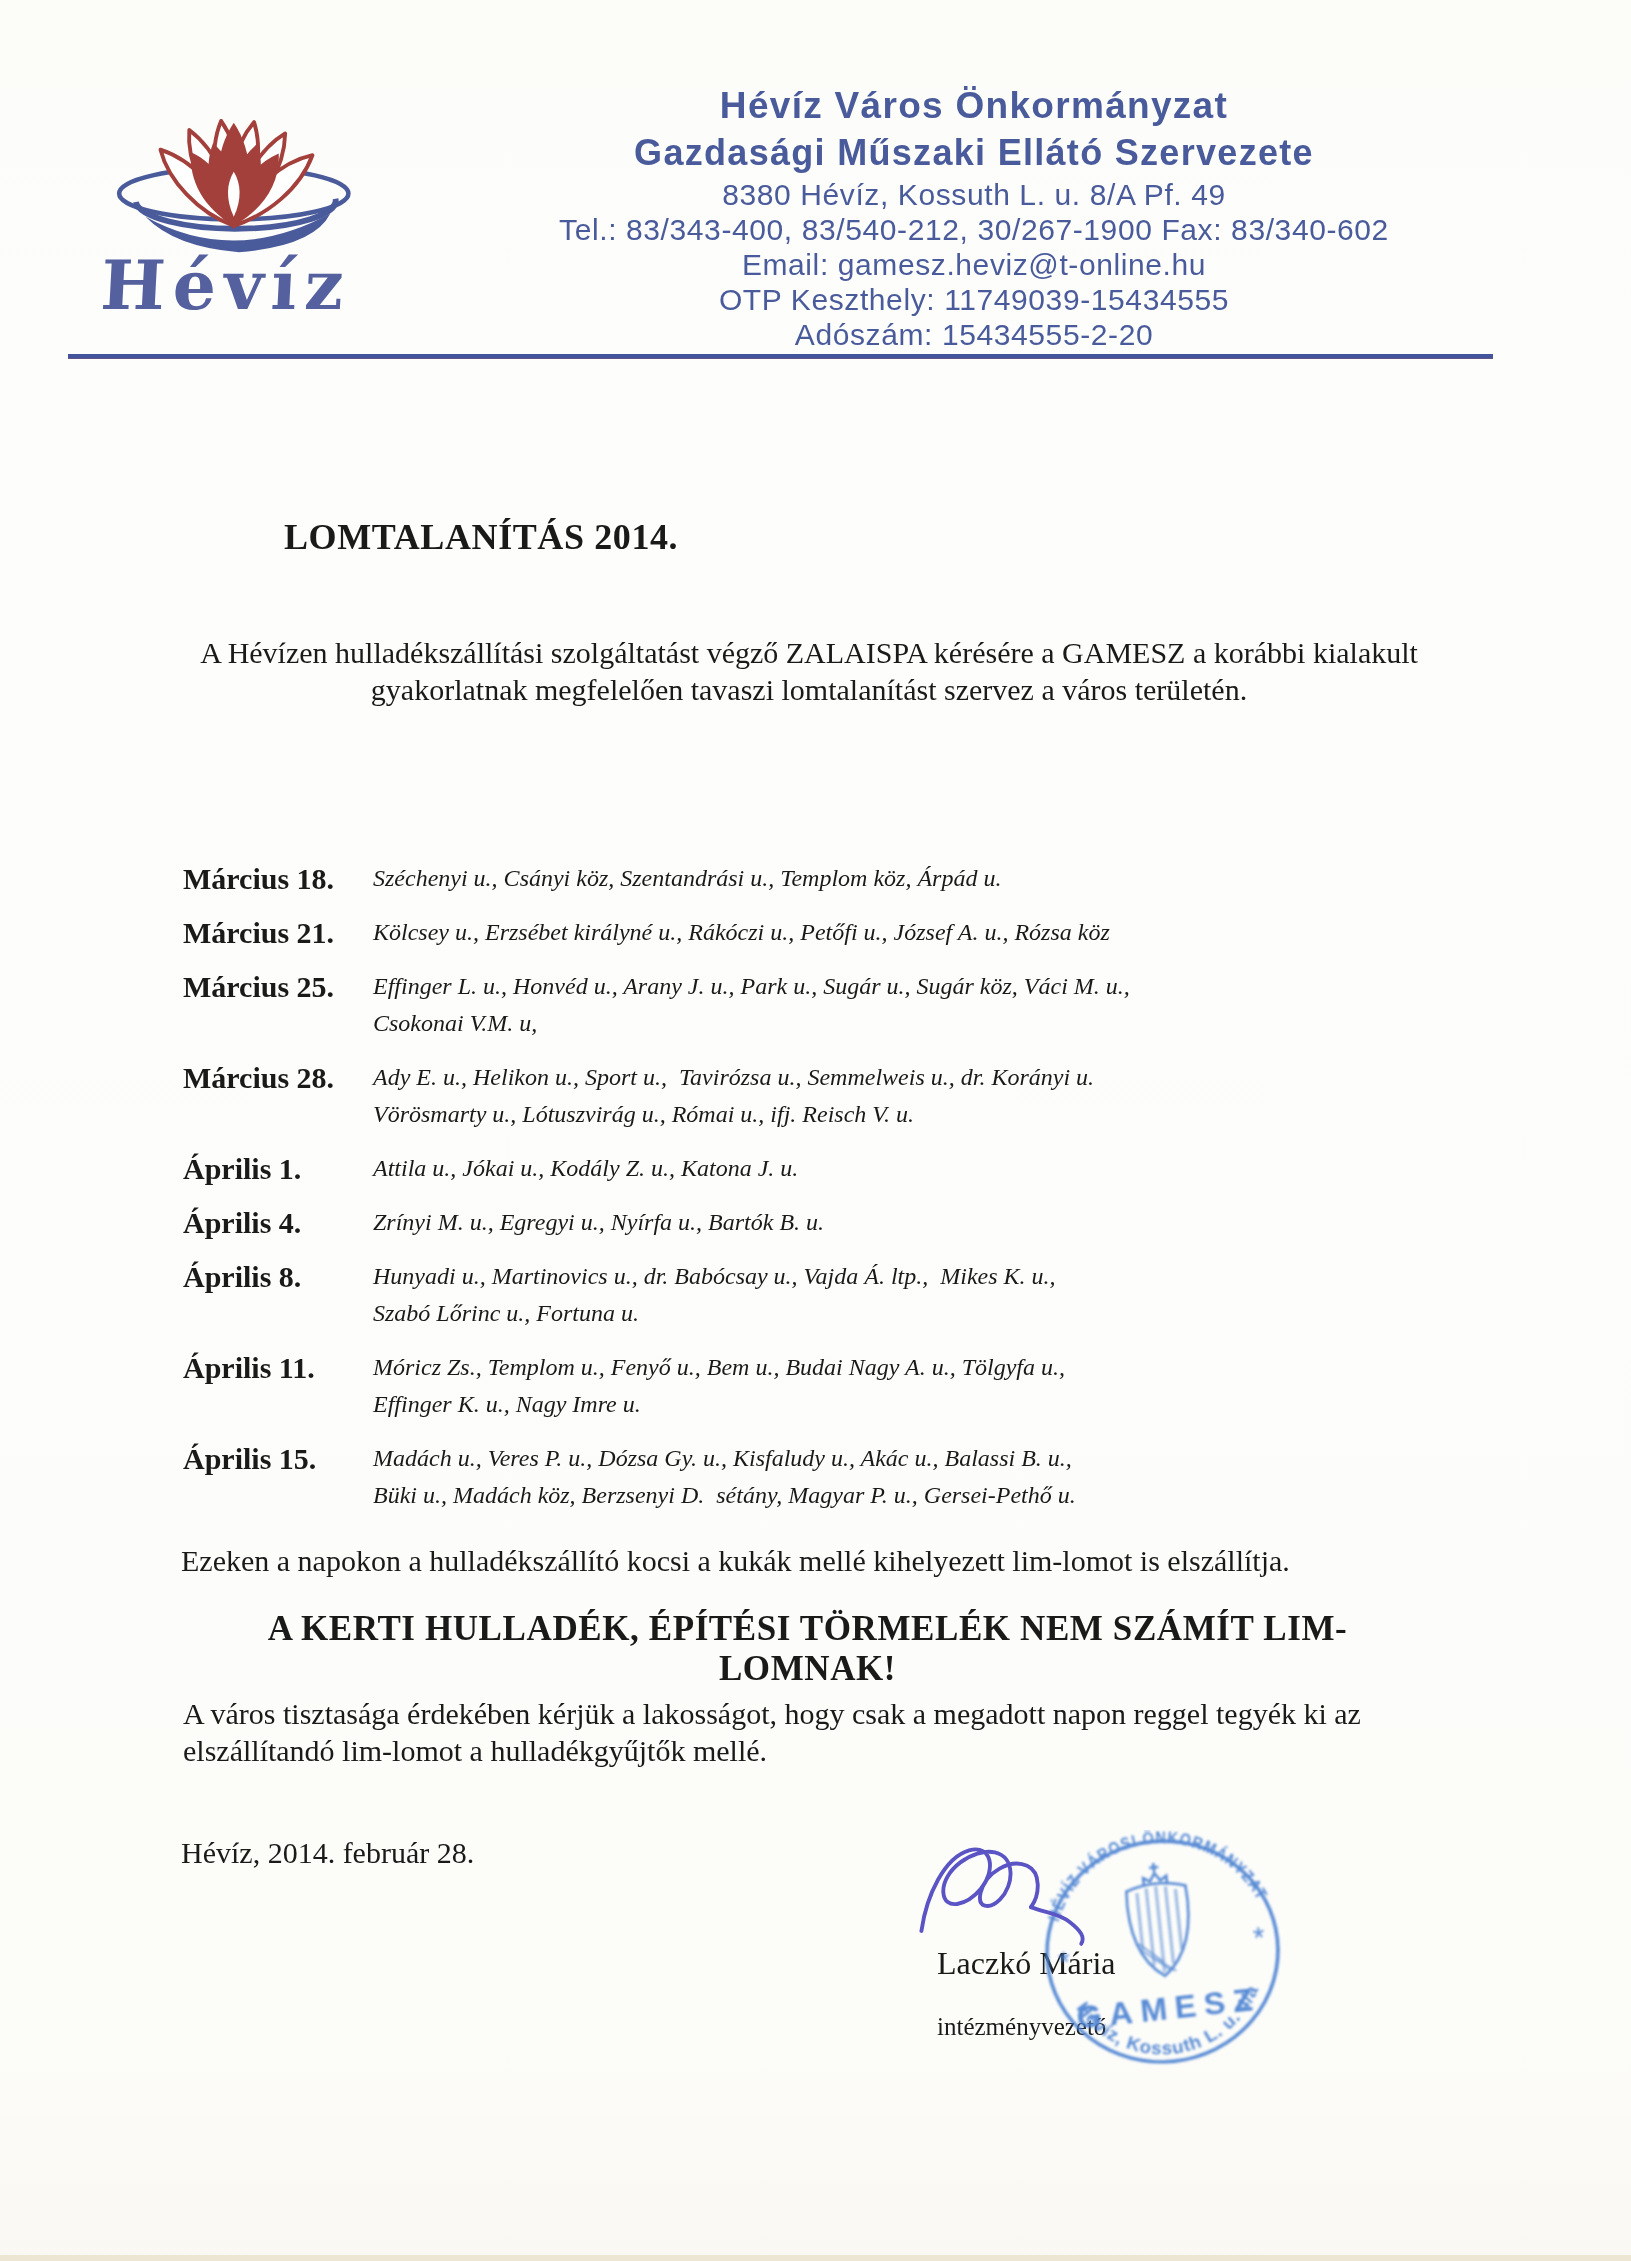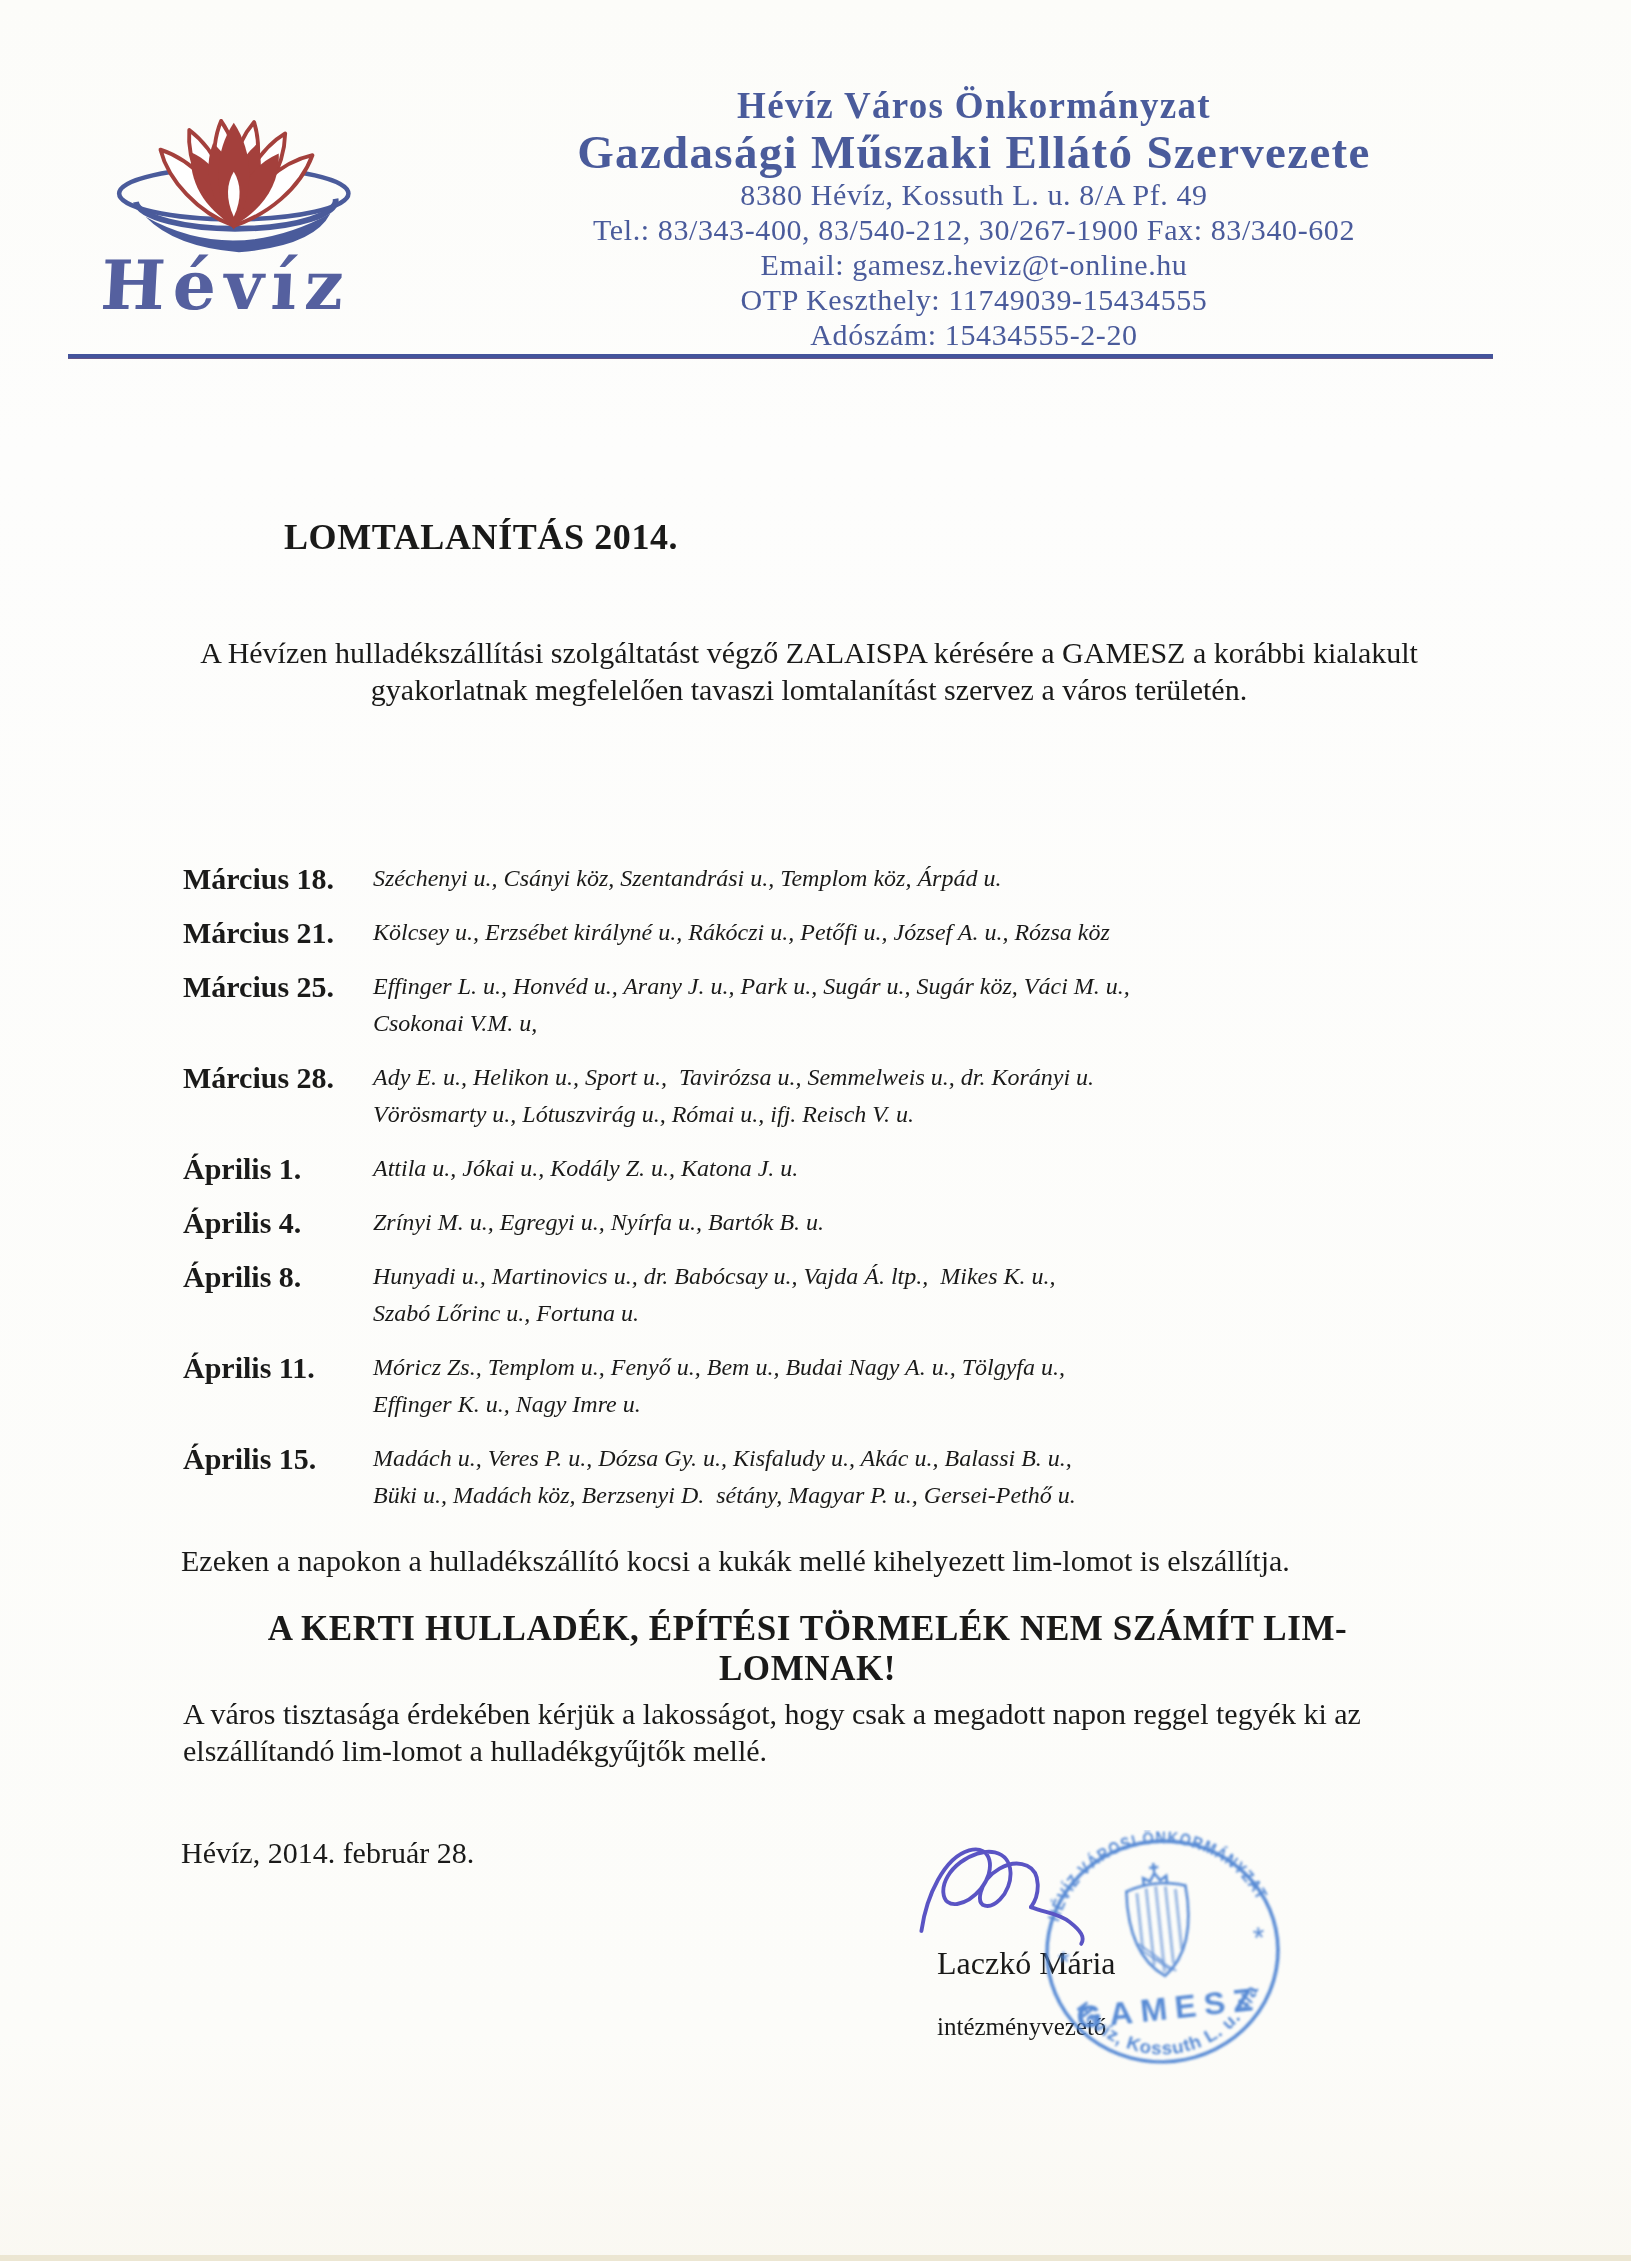--- a/index.html
+++ b/index.html
@@ -14,24 +14,24 @@
 
   
   .logo-svg{position:absolute;left:84px;top:97px;}
   .logo-text{
     position:absolute;left:71px;top:253px;width:310px;text-align:center;
     font-family:"DejaVu Serif", serif;font-weight:700;font-size:68px;line-height:65px;
     letter-spacing:7.7px;color:#55609f;transform:skewX(-3deg);
   }
   .header-text{
     position:absolute;left:361px;top:83px;width:1226px;text-align:center;
-    font-family:Liberation Serif, serif;color:#4a5b9b;
+    font-family:Liberation Sans, sans-serif;color:#4a5b9b;
   }
   .org1{font-weight:700;font-size:37px;line-height:45px;letter-spacing:1.3px;}
-  .org2{font-weight:700;font-size:47px;line-height:49px;letter-spacing:1.3px;}
+  .org2{font-weight:700;font-size:36px;line-height:49px;letter-spacing:1.3px;}
   .contact{font-weight:400;font-size:30px;line-height:35px;letter-spacing:0.6px;}
   .rule{
     position:absolute;left:68px;top:354px;width:1425px;height:3.9px;
     background:#44549c;border-bottom:1.9px solid rgba(160,90,100,.35);
   }
 
   
   .doc-title{
     position:absolute;left:284px;top:516px;
     font-weight:700;font-size:36px;letter-spacing:0.6px;

